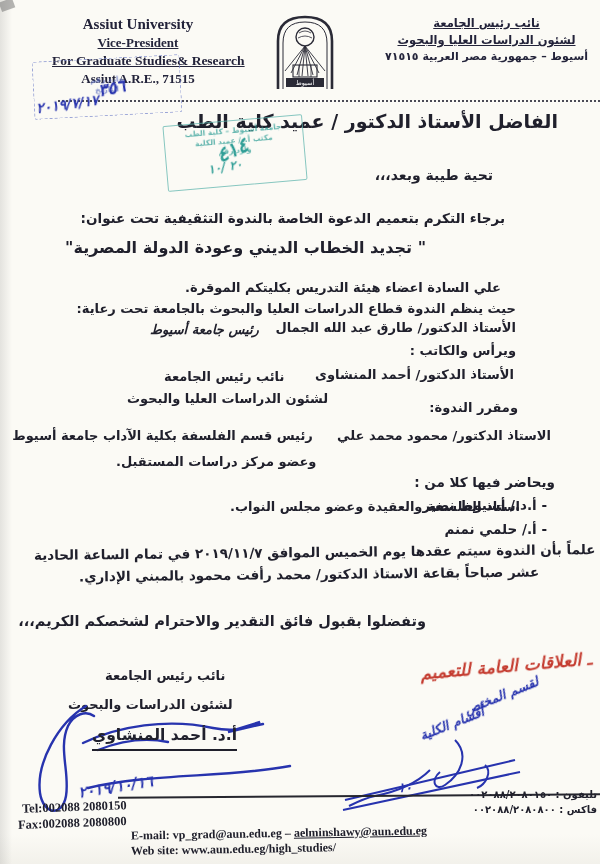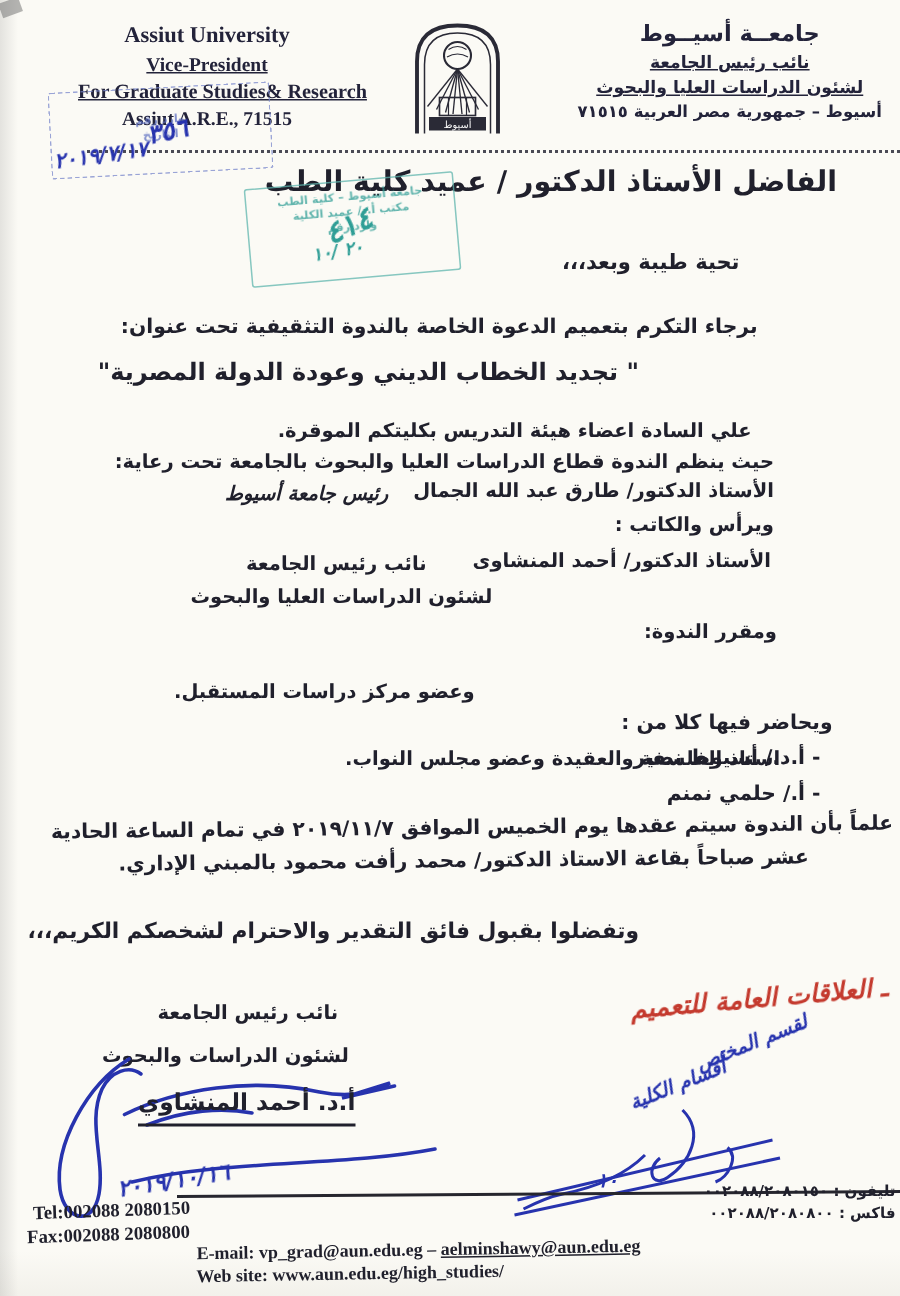--- a/index.html
+++ b/index.html
@@ -54,21 +54,20 @@
       </g>
       <rect x="22" y="54" width="24" height="12" fill="none" stroke="#2a2a36" stroke-width="1.1"></rect>
       <line x1="28" y1="54" x2="28" y2="66" stroke="#2a2a36" stroke-width=".8"></line>
       <line x1="40" y1="54" x2="40" y2="66" stroke="#2a2a36" stroke-width=".8"></line>
       <rect x="15" y="67" width="38" height="9" fill="#2a2a36"></rect>
       <text x="34" y="74" text-anchor="middle" font-size="6.5" fill="#ffffff">أسيوط</text>
     </svg>
   </div>
 
   <div class="l ar" style="right:6px;top:13px;width:215px;text-align:center;color:#23233a;">
-    <div class="b" style="font-size:15px;">جامعــة أسيــوط</div>
     <div class="b u" style="font-size:11.5px;margin-top:3px;">نائب رئيس الجامعة</div>
     <div class="b u" style="font-size:11.5px;margin-top:3px;">لشئون الدراسات العليا والبحوث</div>
     <div class="b" style="font-size:11px;margin-top:3px;">أسيوط – جمهورية مصر العربية ٧١٥١٥</div>
   </div>
 
   <div class="dotline" style="left:58px;right:0;top:100px;"></div>
 
   <div class="stamp" style="left:33px;top:58px;width:146px;height:56px;border-color:#7a88cc;color:#5a6cc0;transform:rotate(-3deg);border-style:dashed;">
     <div class="sline" style="margin-top:16px;">وارد رقم</div>
     <div class="sline">التاريخ</div>
@@ -98,22 +97,27 @@
 
   <div class="l ar b" style="right:84px;top:320px;font-size:13px;">الأستاذ الدكتور/ طارق عبد الله الجمال</div>
   <div class="l ar b" style="left:150px;top:322px;font-size:13px;font-style:italic;">رئيس جامعة أسيوط</div>
 
   <div class="l ar b" style="right:84px;top:343px;font-size:13px;">ويرأس والكاتب :</div>
 
   <div class="l ar b" style="right:86px;top:367px;font-size:13px;">الأستاذ الدكتور/ أحمد المنشاوى</div>
   <div class="l ar b" style="left:164px;top:369px;font-size:13px;">نائب رئيس الجامعة</div>
   <div class="l ar b" style="left:127px;top:391px;font-size:13px;">لشئون الدراسات العليا والبحوث</div>
 
-  <div class="l ar b" style="right:82px;top:414px;font-size:13px;">ومقرر الندوة:</div>
+  <div class="l ar b" style="right:82px;top:400px;font-size:13px;">ومقرر الندوة:</div>
 
+  <div class="l ar" style="right:49px;top:428px;font-size:13px;">
+    <span class="b">الاستاذ الدكتور/ محمود محمد علي</span>
+    <span style="display:inline-block;width:16px;"></span>
+    <span class="b">رئيس قسم الفلسفة بكلية الآداب جامعة أسيوط</span>
+  </div>
   <div class="l ar b" style="left:116px;top:454px;font-size:13px;">وعضو مركز دراسات المستقبل.</div>
 
   <div class="l ar b" style="right:45px;top:474px;font-size:13.5px;">ويحاضر فيها كلا من :</div>
 
   <div class="l ar b" style="right:53px;top:497px;font-size:13.5px;">-   أ.د./ أسيوط نصير</div>
   <div class="l ar b" style="left:230px;top:499px;font-size:13px;">استاذ الفلسفة والعقيدة وعضو مجلس النواب.</div>
 
   <div class="l ar b" style="right:53px;top:521px;font-size:13.5px;text-align:center;">-   أ./ حلمي نمنم</div>
 
   <div class="l ar b" style="right:5px;top:544px;font-size:13.5px;transform:rotate(-.6deg);">علماً بأن الندوة سيتم عقدها يوم الخميس الموافق ٢٠١٩/١١/٧ في تمام الساعة الحادية</div>

